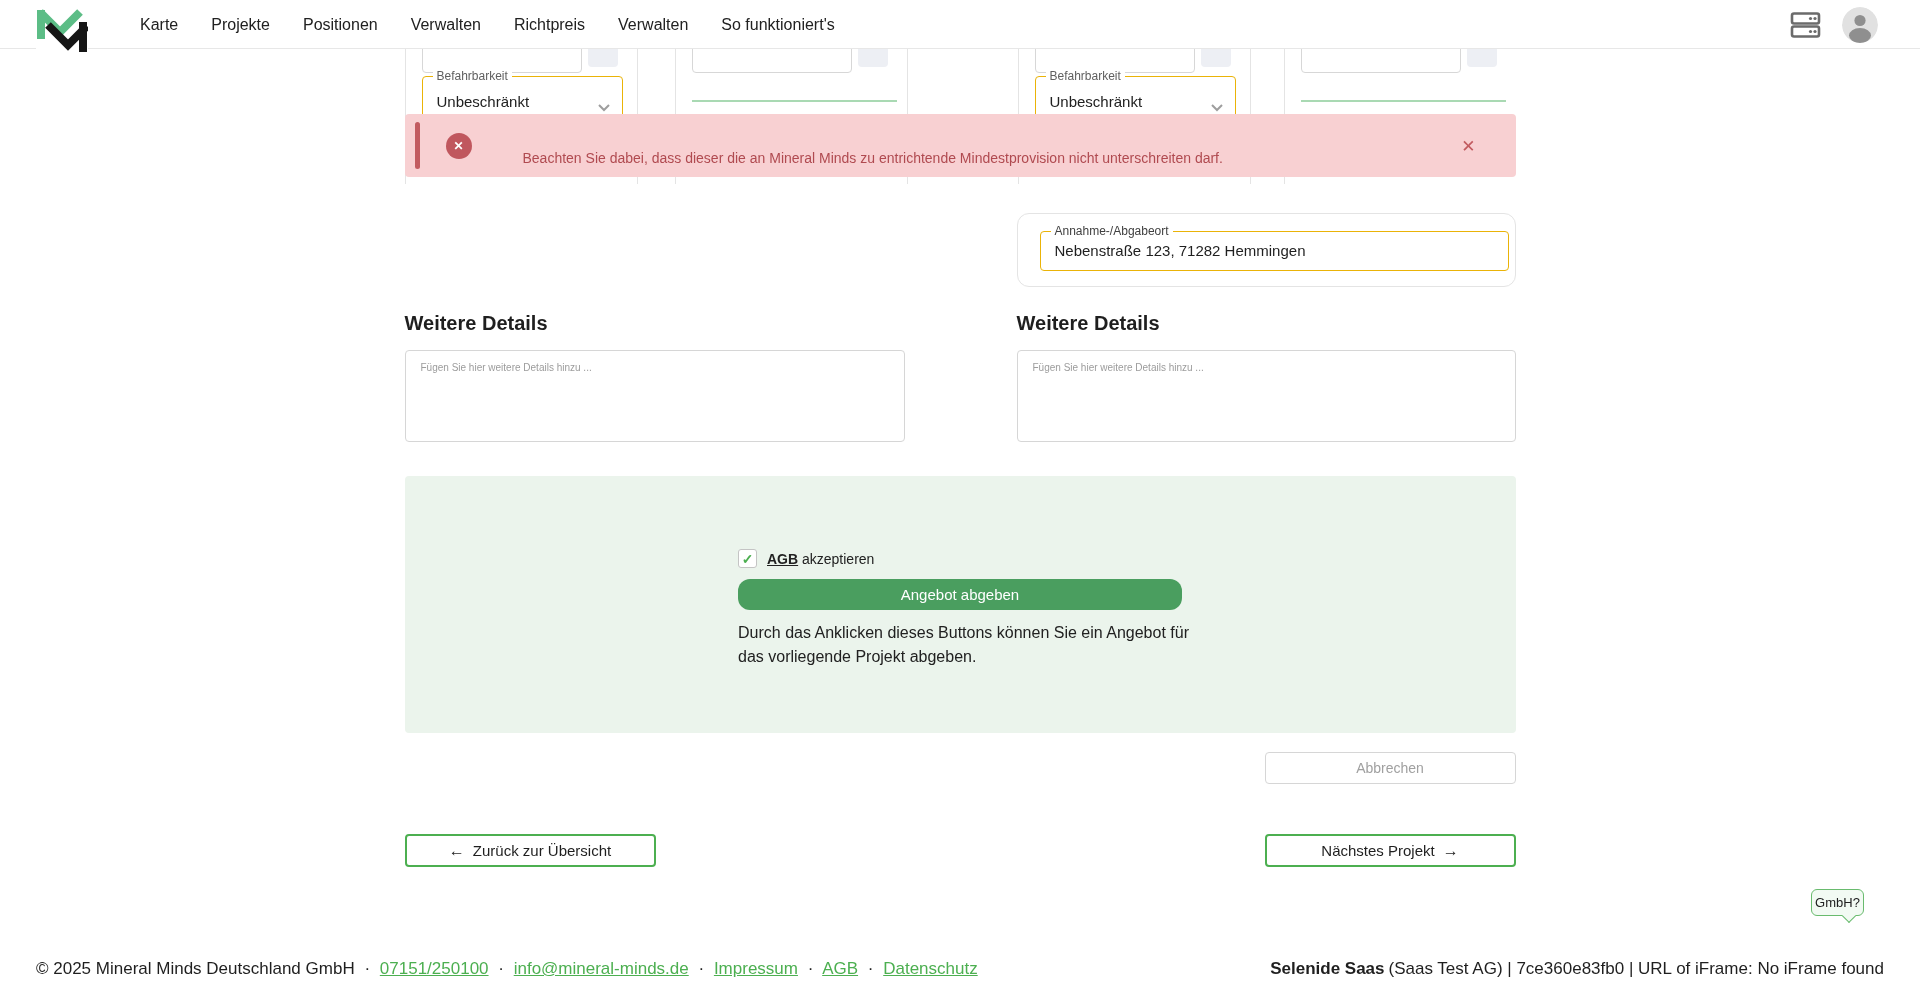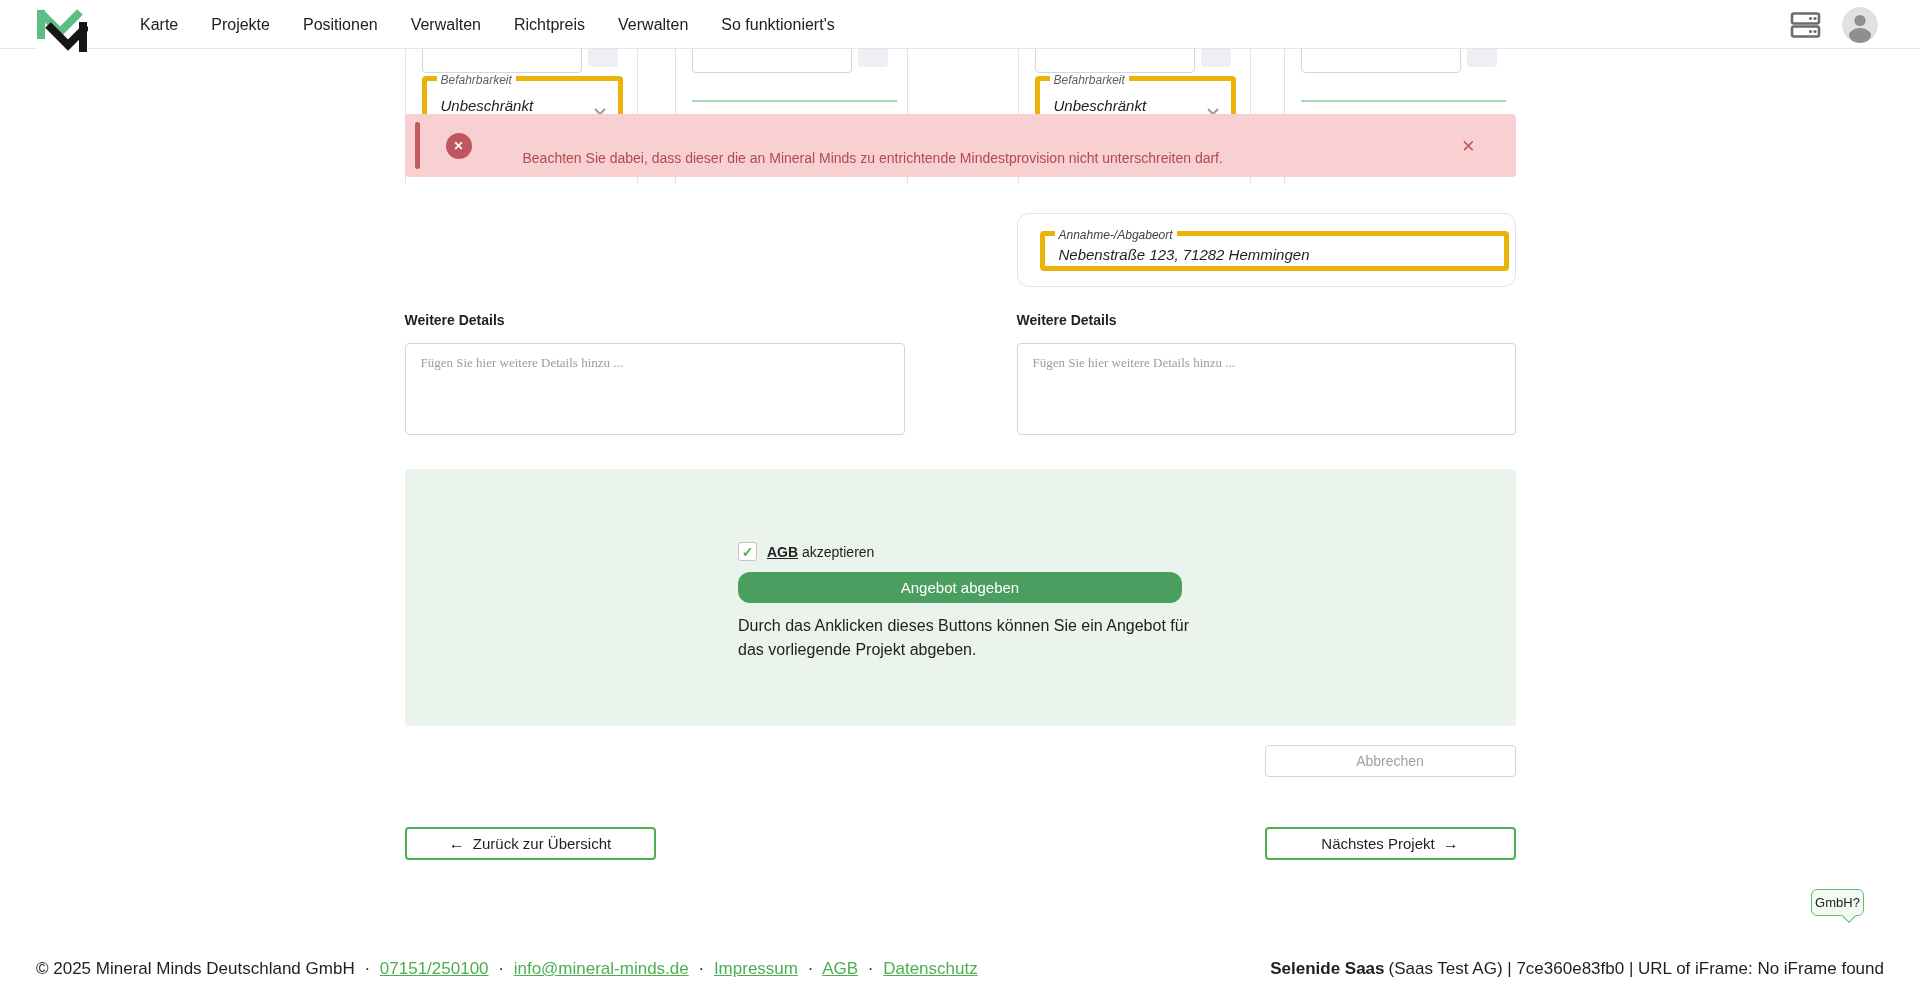--- a/index.html
+++ b/index.html
@@ -22,21 +22,21 @@
   .content { width:1111px; margin:0 auto; position:relative; }
 
   
   .top-clip { position:relative; height:135px; overflow:hidden; }
   .card { position:absolute; top:-66px; height:250px; width:233px; background:#fff;
           border:1px solid #e4e4e4; border-radius:16px; }
   .card .cut-input { position:absolute; top:33px; left:16px; width:160px; height:56px;
           border:1px solid #d7d7d7; border-radius:4px; }
   .card .cut-button { position:absolute; top:40px; left:182px; width:30px; height:43px;
           background:#edeff4; border-radius:4px; }
-  .mui-fieldset { position:absolute; border:5px solid #eab308; border-radius:4px; background:#fff; cursor:pointer;font-style:italic; }
+  .mui-fieldset { position:absolute; border:1px solid #eab308; border-radius:4px; background:#fff; cursor:pointer; }
   .mui-fieldset .legend { position:absolute; top:-8px; left:10px; background:#fff; padding:0 4px;
           font-size:12px; color:#5f5f5f; white-space:nowrap; }
   .mui-fieldset .value { position:absolute; left:14px; top:16px; font-size:15px; color:#212121; white-space:nowrap; }
   .card .select-field { top:92px; left:16px; width:201px; height:52px; }
   .card .select-field .chevron { position:absolute; right:12px; top:21px; }
   .card .green-underline { position:absolute; top:116px; left:16px; width:205px; height:2px; background:#a9d9b3; }
 
   .alert { position:absolute; left:0; top:65px; width:1111px; height:63px; z-index:10;
            background:#f8d0d2; border-radius:4px; }
   .alert-bar { position:absolute; left:10px; top:8px; bottom:8px; width:5px; border-radius:3px; background:#c25b60; }
@@ -47,23 +47,23 @@
            font-size:14px; color:#b04a50; white-space:nowrap;margin-top:12px; }
   .alert-close { position:absolute; right:40px; top:50%; transform:translateY(-50%);
            font-size:17px; color:#c25b60; cursor:pointer; background:none; border:none; line-height:1; }
 
   
   .details-grid { display:grid; grid-template-columns:500px 499px; column-gap:112px; margin-top:29px; }
   .pickup-card { position:relative; height:74px; border:1px solid #e4e4e4; border-radius:12px; background:#fff; }
   .pickup-field { left:22px; top:17px; width:469px; height:40px; cursor:text;text-align:right; }
   .pickup-field .legend { color:#404040; }
   .pickup-field .value { top:10px; color:#1f1f1f; }
-  .details-heading { margin:25px 0 15px; font-size:14px; font-weight:bold; color:#1f1f1f; }
+  .details-heading { margin:25px 0 15px; font-size:20px; font-weight:bold; color:#1f1f1f; }
   .details-textarea { width:100%; height:92px; resize:none; border:1px solid #d6d6d6; border-radius:4px;
-           padding:11px 15px; font-family:Liberation Serif, serif; font-size:13px; color:#212121; outline:none; }
+           padding:11px 15px; font-family:Liberation Sans, sans-serif; font-size:10px; color:#212121; outline:none; }
   .details-textarea::placeholder { color:#9c9c9c; }
 
   
   .offer-panel { margin-top:34px; height:257px; background:#ebf4ec; border-radius:4px; }
   .offer-inner { width:444px; margin:0 auto; padding-top:73px; }
   .agb-row { display:flex; align-items:center; gap:10px; }
   .checkbox { width:19px; height:19px; background:#fff; border:1px solid #c4c4c4; border-radius:3px;
            display:flex; align-items:center; justify-content:center; cursor:pointer; }
   .check { color:#4caf50; font-size:14px; font-weight:bold; line-height:1; }
   .agb-label { font-size:14px; color:#212121; }

